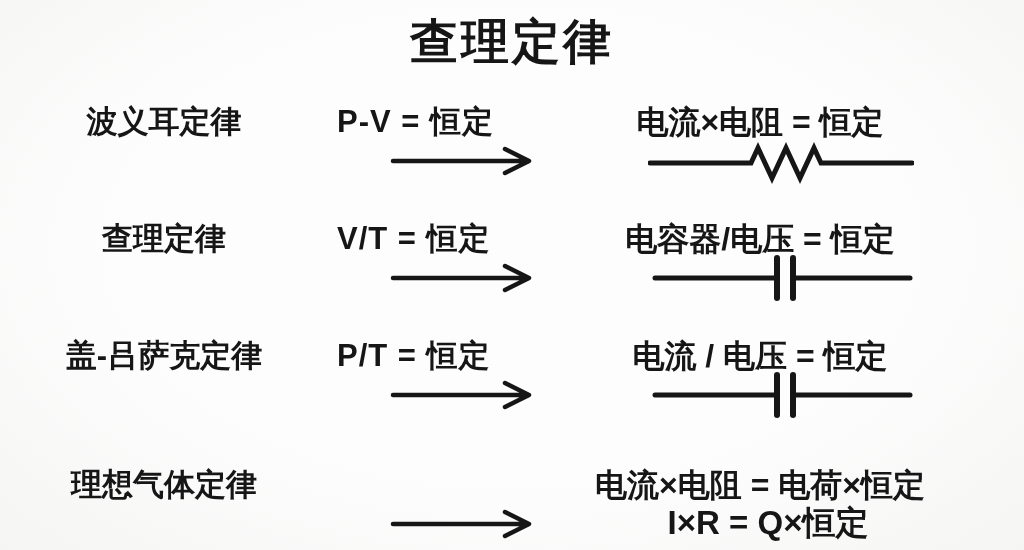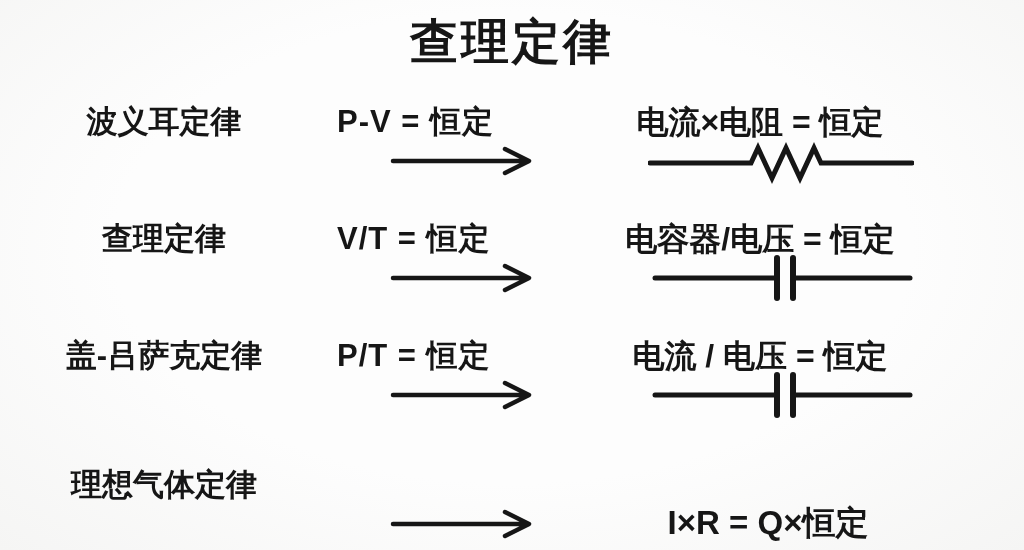--- a/index.html
+++ b/index.html
@@ -91,16 +91,17 @@
       <path d="M145 8 V48" stroke-width="6" stroke-linecap="round"></path>
       <path d="M148 28 H262" stroke-width="5" stroke-linecap="round"></path>
     </svg>
   </div>
 
   <div class="row row-4">
     <div class="law">理想气体定律</div>
     <svg class="arrow" viewBox="0 0 146 30">
       <path d="M3 15 H137 M115 3 L139 15 L115 27" stroke-width="4.5" stroke-linecap="round" stroke-linejoin="round"></path>
     </svg>
+    <div class="analogy">电流×电阻 = 电荷×恒定</div>
     <div class="analogy-2">I×R = Q×恒定</div>
   </div>
 
 </div>
 
 </body></html>

